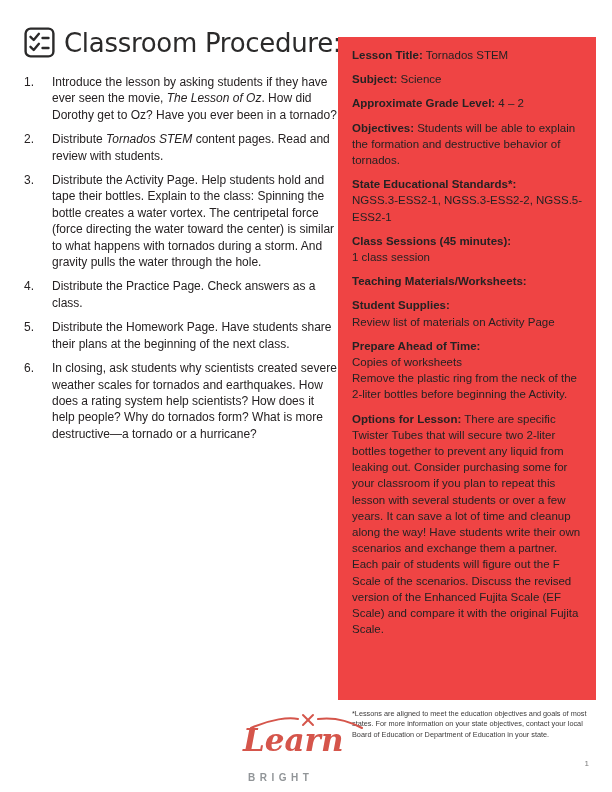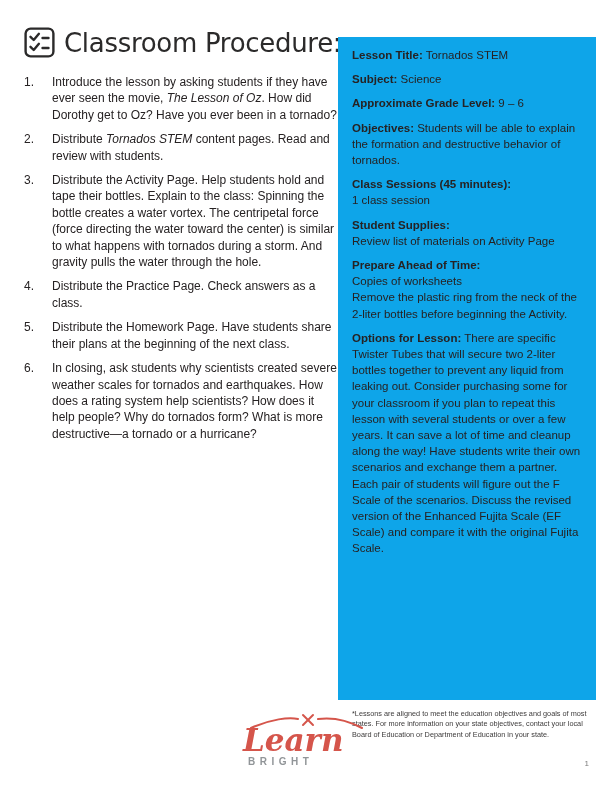--- a/index.html
+++ b/index.html
@@ -49,21 +49,21 @@
   .proc-item .txt { flex: 1; }
   .proc-item em { font-style: italic; }
 
   
   .info-box {
     position: absolute;
     left: 338px;
     top: 37px;
     width: 258px;
     height: 663px;
-    background: #0ea5e9;
+    background: #ef4444;
     padding: 10px 12px 0 14px;
     font-size: 11.5px;
     line-height: 16.2px;
     overflow: hidden;
   }
   .box-section { margin-bottom: 8px; }
   .box-section b { font-weight: bold; color: #262223; }
   .box-section b.block { display: block; }
 
   
@@ -91,21 +91,21 @@
     font-weight: bold;
     font-size: 31px;
     line-height: 32px;
     color: #d5554b;
   }
   .logo-sub {
     font-size: 10px;
     font-weight: bold;
     letter-spacing: 4.5px;
     color: #919598;
-    margin-top: 0px;
+    margin-top: 16px;
     padding-left: 5px;
   }
 
   
   .page-num {
     position: absolute;
     right: 23px;
     top: 759px;
     font-size: 8px;
     color: #7b7b7b;
@@ -163,35 +163,40 @@
       <span>Tornados STEM</span>
     </div>
 
     <div class="box-section">
       <b>Subject:</b>
       <span>Science</span>
     </div>
 
     <div class="box-section">
       <b>Approximate Grade Level:</b>
-      <span>9 – 6</span>
+      <span>4 – 2</span>
     </div>
 
     <div class="box-section">
       <b>Objectives:</b>
       <span>Students will be able to explain the formation and destructive behavior of tornados.</span>
     </div>
 
+    <div class="box-section">
+      <b class="block">State Educational Standards*:</b>
+      <span>NGSS.3-ESS2-1, NGSS.3-ESS2-2, NGSS.5-ESS2-1</span>
+    </div>
 
     <div class="box-section">
       <b class="block">Class Sessions (45 minutes):</b>
       <span>1 class session</span>
     </div>
 
     <div class="box-section">
+      <b class="block">Teaching Materials/Worksheets:</b>
     </div>
 
     <div class="box-section">
       <b class="block">Student Supplies:</b>
       <span>Review list of materials on Activity Page</span>
     </div>
 
     <div class="box-section">
       <b class="block">Prepare Ahead of Time:</b>
       <div>Copies of worksheets</div>

